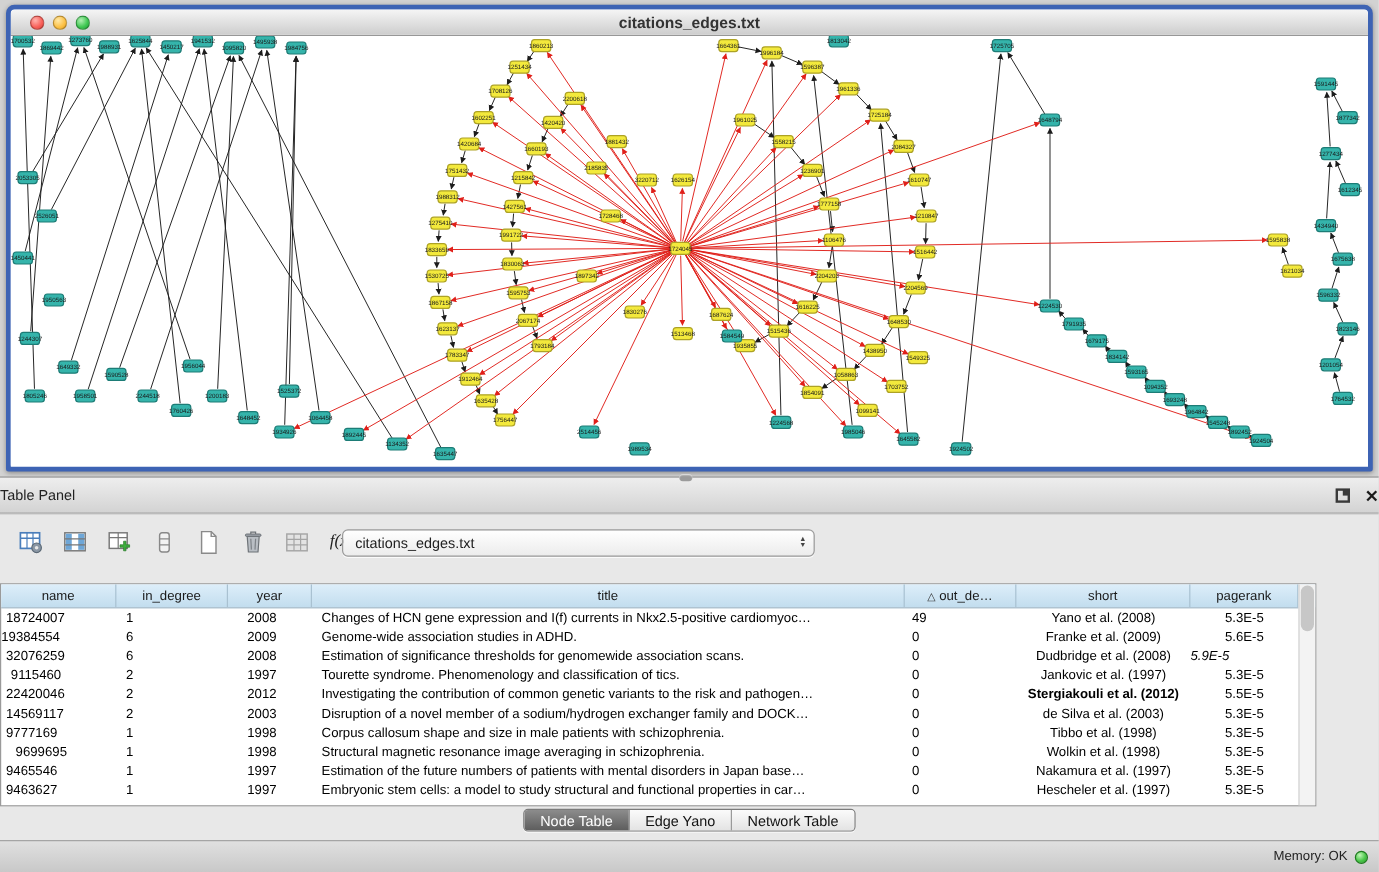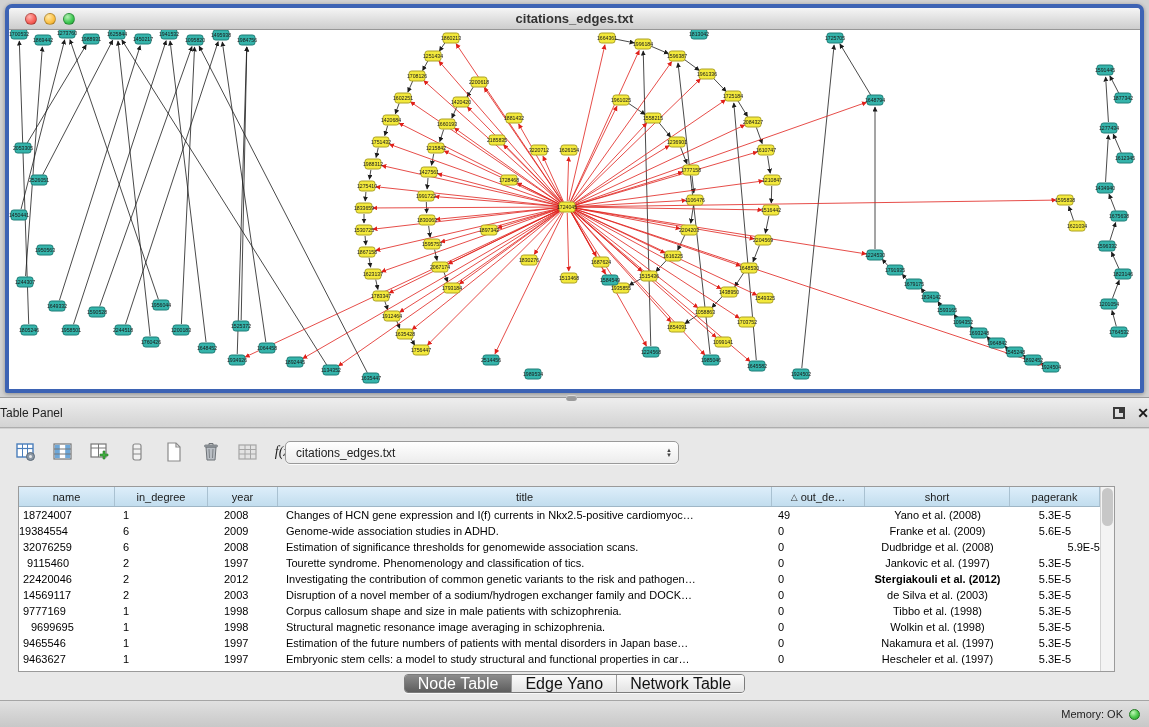--- a/index.html
+++ b/index.html
@@ -41,38 +41,38 @@
   .tool-btn { width:27px; height:27px; display:flex; align-items:center; justify-content:center; border-radius:3px; }
   .fx-glyph { font-family:"Liberation Serif",serif; font-style:italic; font-size:14px; color:#222; }
 
   .combo { position:absolute; left:285px; top:12px; width:394px; height:23px;
     border:1px solid #9a9a9a; border-radius:5px; background:linear-gradient(#ffffff,#ececec);
     display:flex; align-items:center; font-size:12px; color:#222; padding-left:10px;
     box-shadow:0 1px 0 rgba(255,255,255,.8); }
   .combo-arrows { margin-left:auto; display:flex; flex-direction:column; align-items:center;
     font-size:6px; line-height:5px; color:#444; padding-right:6px; }
 
-  .table-box { position:absolute; left:18px; top:57px; width:1097px; height:186px;
+  .table-box { position:absolute; left:0; top:57px; width:1097px; height:186px;
     background:#fff; border:1px solid #9a9a9a; }
   .thead { display:flex; height:20px; background:linear-gradient(#ddeefa,#c2ddee);
     border-bottom:1px solid #9fb6c6; }
   .th { display:flex; align-items:center; justify-content:center; font-size:11px; color:#1a1a1a;
     border-right:1px solid #a9c1d1; gap:3px; overflow:hidden; white-space:nowrap; flex:none; }
   .sort-glyph { font-size:9px; color:#333; }
   .tbody { position:absolute; left:0; top:20px; right:14px; bottom:0; overflow:hidden; }
   .tr { display:flex; height:16px; align-items:center; }
   .td { font-size:11px; color:#000; white-space:nowrap; overflow:hidden; flex:none; }
   .scrollbar { position:absolute; right:0; top:0; bottom:0; width:14px; background:#f3f3f3;
     border-left:1px solid #d2d2d2; }
   .thumb { position:absolute; top:1px; left:1px; width:11px; height:38px; background:#c7c7c7; border-radius:6px; }
 
   .tabs { position:absolute; left:0; top:245px; width:100%; display:flex; justify-content:center; }
   .seg { display:flex; border:1px solid #7c7c7c; border-radius:4px; overflow:hidden; height:19px;
     box-shadow:0 1px 0 rgba(255,255,255,.7); }
-  .seg-btn { padding:0 13px; font-size:16px; display:flex; align-items:center;
+  .seg-btn { padding:0 13px; font-size:12px; display:flex; align-items:center;
     background:linear-gradient(#fbfbfb,#e3e3e3); color:#111; border-left:1px solid #9a9a9a; }
   .seg-btn:first-child { border-left:none; }
   .seg-btn.sel { background:linear-gradient(#8c8c8c,#5d5d5d); color:#fff; }
 
   .statusbar { position:absolute; left:0; top:700px; width:1149px; height:27px;
     background:linear-gradient(#e0e0e0,#c8c8c8); border-top:1px solid #a5a5a5;
     display:flex; align-items:center; justify-content:flex-end; padding:0 9px; gap:6px; }
   .mem-label { font-size:11px; color:#222; }
   .mem-dot { width:11px; height:11px; border-radius:50%;
     background:radial-gradient(circle at 35% 30%, #c2f7b8, #4ac74a 55%, #2c9e2c); border:1px solid #1f7a1f; }
@@ -896,21 +896,21 @@
           <div class="td" style="width: 145px; text-align: center;">Franke et al. (2009)</div>
           <div class="td" style="width: 90px; text-align: center;">5.6E-5</div>
         </div>
         <div class="tr">
           <div class="td" style="width: 96px; text-align: left; padding-left: 4px;">32076259</div>
           <div class="td" style="width: 93px; text-align: left; padding-left: 8px;">6</div>
           <div class="td" style="width: 70px; text-align: left; padding-left: 16px;">2008</div>
           <div class="td" style="width: 494px; text-align: left; padding-left: 8px;">Estimation of significance thresholds for genomewide association scans.</div>
           <div class="td" style="width: 93px; text-align: left; padding-left: 6px;">0</div>
           <div class="td" style="width: 145px; text-align: center;">Dudbridge et al. (2008)</div>
-          <div class="td" style="width: 90px; text-align: right;">5.9E-5</div>
+          <div class="td" style="width: 90px; text-align: left; font-style: italic;">5.9E-5</div>
         </div>
         <div class="tr">
           <div class="td" style="width: 96px; text-align: left; padding-left: 8px;">9115460</div>
           <div class="td" style="width: 93px; text-align: left; padding-left: 8px;">2</div>
           <div class="td" style="width: 70px; text-align: left; padding-left: 16px;">1997</div>
           <div class="td" style="width: 494px; text-align: left; padding-left: 8px;">Tourette syndrome. Phenomenology and classification of tics.</div>
           <div class="td" style="width: 93px; text-align: left; padding-left: 6px;">0</div>
           <div class="td" style="width: 145px; text-align: center;">Jankovic et al. (1997)</div>
           <div class="td" style="width: 90px; text-align: center;">5.3E-5</div>
         </div>

